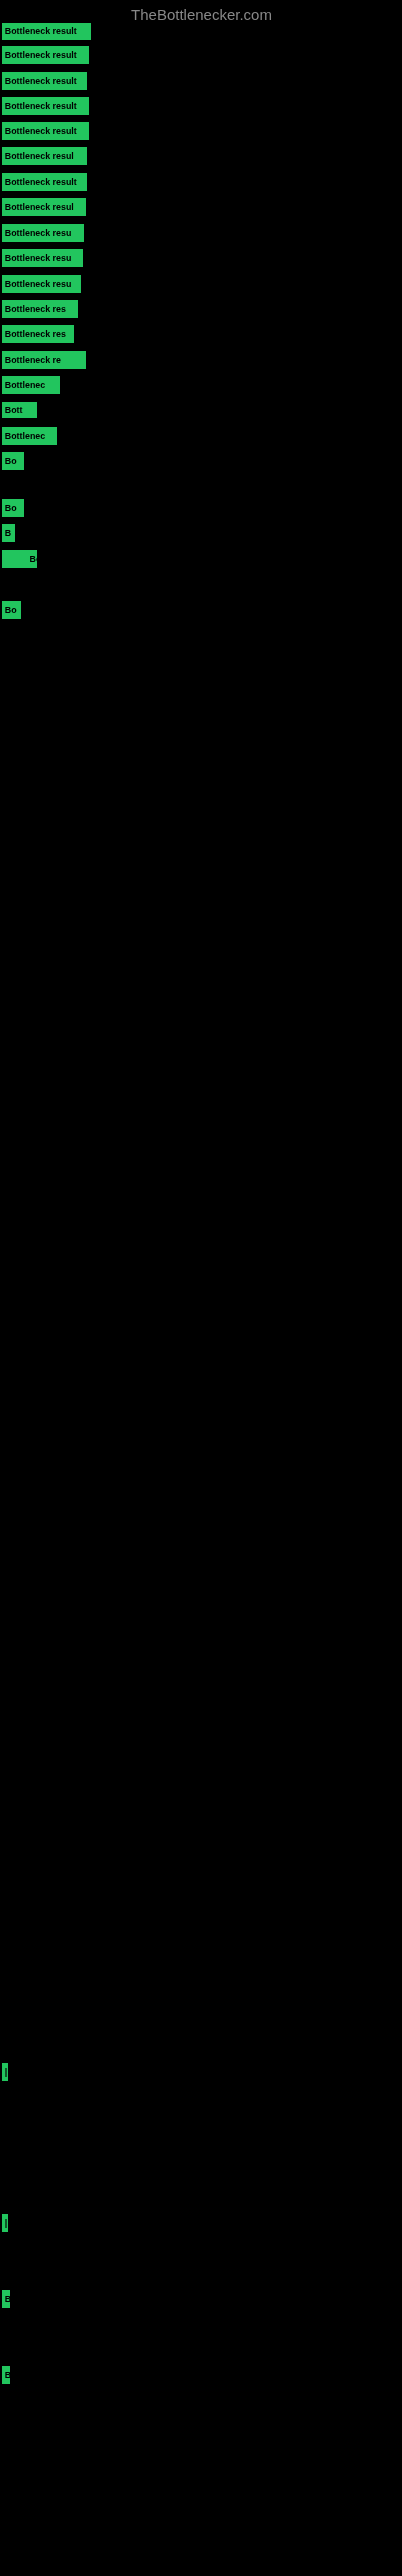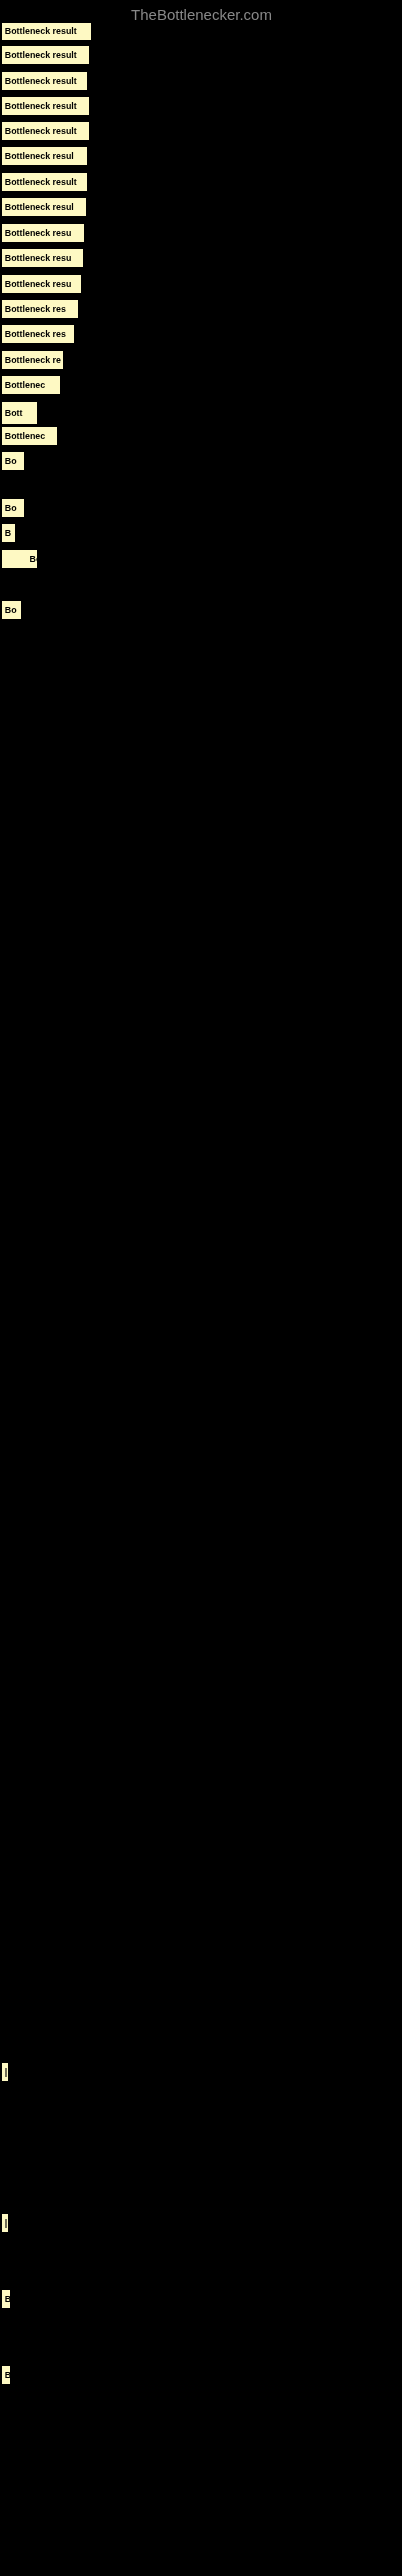--- a/index.html
+++ b/index.html
@@ -23,21 +23,21 @@
       width: 100%;
       text-align: center;
       color: #888888;
       font-size: 15px;
       font-weight: normal;
     }
 
     .bottleneck-badge {
       position: absolute;
       left: 1.6px;
-      background-color: #fef9c3;
+      background-color: #22c55e;
       color: #000000;
       font-size: 8.9px;
       font-weight: bold;
       padding: 1.6px 3.2px;
       white-space: nowrap;
       overflow: hidden;
       display: flex;
       align-items: center;
     }
   </style>
@@ -53,23 +53,23 @@
     <div class="bottleneck-badge" style="top: 97px; width: 87px; height: 17.7px;">Bottleneck result</div>
     <div class="bottleneck-badge" style="top: 122px; width: 87px; height: 17.7px;">Bottleneck result</div>
     <div class="bottleneck-badge" style="top: 147px; width: 85px; height: 17.7px;">Bottleneck resul</div>
     <div class="bottleneck-badge" style="top: 173px; width: 85px; height: 17.7px;">Bottleneck result</div>
     <div class="bottleneck-badge" style="top: 198px; width: 84px; height: 17.7px;">Bottleneck resul</div>
     <div class="bottleneck-badge" style="top: 224px; width: 82px; height: 17.7px;">Bottleneck resu</div>
     <div class="bottleneck-badge" style="top: 249px; width: 81px; height: 17.7px;">Bottleneck resu</div>
     <div class="bottleneck-badge" style="top: 275px; width: 79px; height: 17.7px;">Bottleneck resu</div>
     <div class="bottleneck-badge" style="top: 300px; width: 76px; height: 17.7px;">Bottleneck res</div>
     <div class="bottleneck-badge" style="top: 325px; width: 72px; height: 17.7px;">Bottleneck res</div>
-    <div class="bottleneck-badge" style="top: 351px; width: 61px; height: 17.7px;">Bottleneck re</div>
+    <div class="bottleneck-badge" style="top: 351px; width: 84px; height: 17.7px;">Bottleneck re</div>
     <div class="bottleneck-badge" style="top: 376px; width: 58px; height: 17.7px;">Bottlenec</div>
-    <div class="bottleneck-badge" style="top: 402px; width: 35px; height: 22px;">Bott</div>
+    <div class="bottleneck-badge" style="top: 402px; width: 35px; height: 16px;">Bott</div>
     <div class="bottleneck-badge" style="top: 427px; width: 55px; height: 17.7px;">Bottlenec</div>
     <div class="bottleneck-badge" style="top: 452px; width: 22.5px; height: 17.7px;">Bo</div>
     <div class="bottleneck-badge" style="top: 499px; width: 22.5px; height: 17.7px;">Bo</div>
     <div class="bottleneck-badge" style="top: 524px; width: 13px; height: 17.7px;">B</div>
     <div class="bottleneck-badge" style="top: 550px; width: 35px; height: 17.7px; padding-left: 28px;">Bottl</div>
     <div class="bottleneck-badge" style="top: 601px; width: 19.3px; height: 17.7px;">Bo</div>
     <div class="bottleneck-badge" style="top: 2063px; width: 1.6px; height: 17.7px;">|</div>
     <div class="bottleneck-badge" style="top: 2214px; width: 1.6px; height: 17.7px;">|</div>
     <div class="bottleneck-badge" style="top: 2290px; width: 8px; height: 17.7px;">B</div>
     <div class="bottleneck-badge" style="top: 2366px; width: 8px; height: 17.7px;">B</div>

